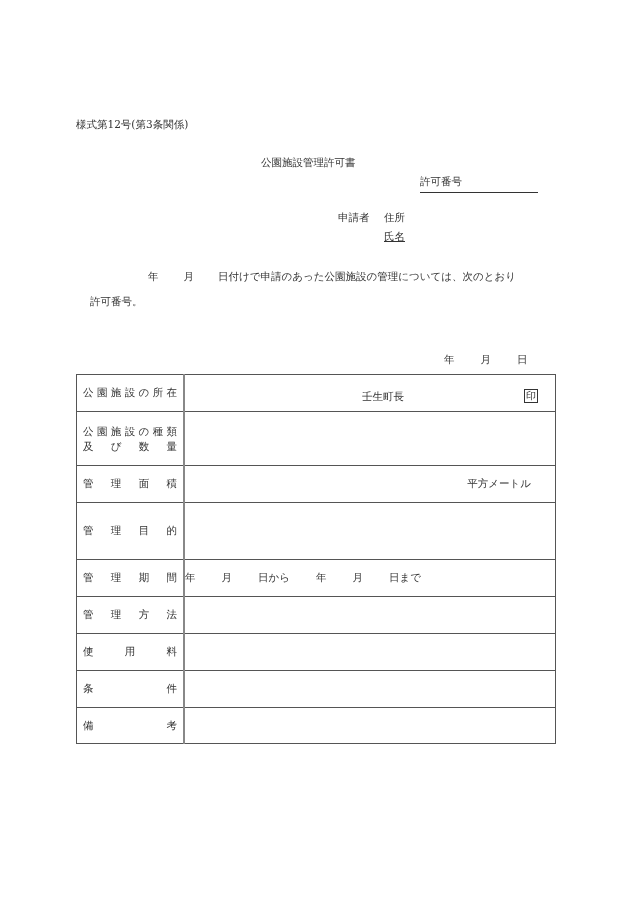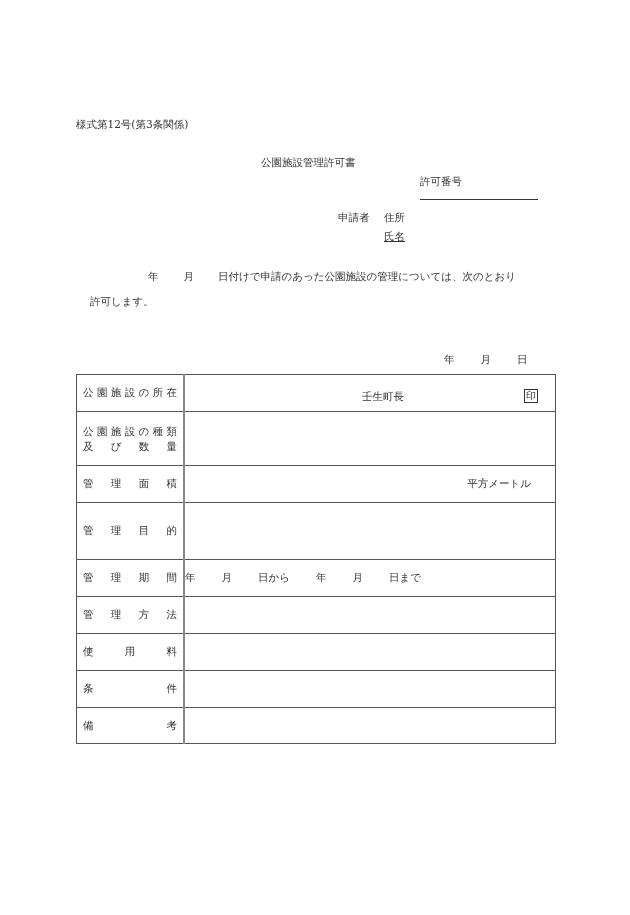--- a/index.html
+++ b/index.html
@@ -1,21 +1,21 @@
 <!DOCTYPE html>
 <html><head>
 <meta charset="utf-8">
 <style>
   html, body { margin: 0; padding: 0; background: #ffffff; }
   body { width: 630px; height: 915px; position: relative; overflow: hidden;
          font-family: "DejaVu Serif", "Liberation Serif", serif; color: #333; font-size: 10.5px; }
   .abs { position: absolute; white-space: nowrap; margin-top: 32px; }
   .form-no { left: 76px; top: 86px; }
   .title { left: 261px; top: 124px; }
-  .permit-no { left: 420px; top: 143px; width: 118px; border-bottom: 1px solid #333; padding-bottom: 10px; }
+  .permit-no { left: 420px; top: 143px; width: 118px; border-bottom: 1px solid #333; padding-bottom: 3px; }
   .applicant-label { left: 338px; top: 179px; }
   .addr { left: 384px; top: 179px; }
   .name { left: 384px; top: 198px; text-decoration: underline; }
   .body1 { left: 76px; top: 238px; }
   .body1 span { display: inline-block; }
   .body2 { left: 90px; top: 263px; }
   .date { left: 444px; top: 321px; }
   .date span { display: inline-block; }
   .mayor { left: 362px; top: 358px; }
   .seal { left: 524px; top: 357px; border: 1px solid #333; font-size: 10px; line-height: 12px; padding: 0 1px; }
@@ -37,21 +37,21 @@
 <div class="abs title">公園施設管理許可書</div>
 <div class="abs permit-no">許可番号</div>
 
 <div class="abs applicant-label">申請者</div>
 <div class="abs addr">住所</div>
 <div class="abs name">氏名</div>
 
 <div class="abs body1">
   <span style="width:72px"></span><span>年</span><span style="width:25px"></span><span>月</span><span style="width:24px"></span><span>日付けで申請のあった公園施設の管理については、次のとおり</span>
 </div>
-<div class="abs body2">許可します。</div>
+<div class="abs body2">許可番号。</div>
 
 <div class="abs date">
   <span>年</span><span style="width:26px"></span><span>月</span><span style="width:26px"></span><span>日</span>
 </div>
 
 <div class="abs mayor">壬生町長</div>
 <div class="abs seal">印</div>
 
 <table class="main">
   <tbody>

